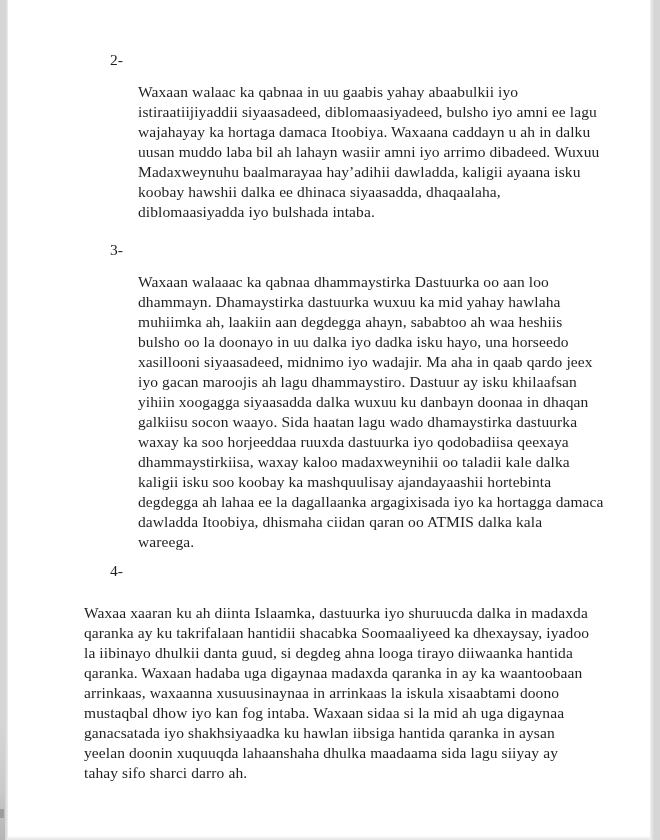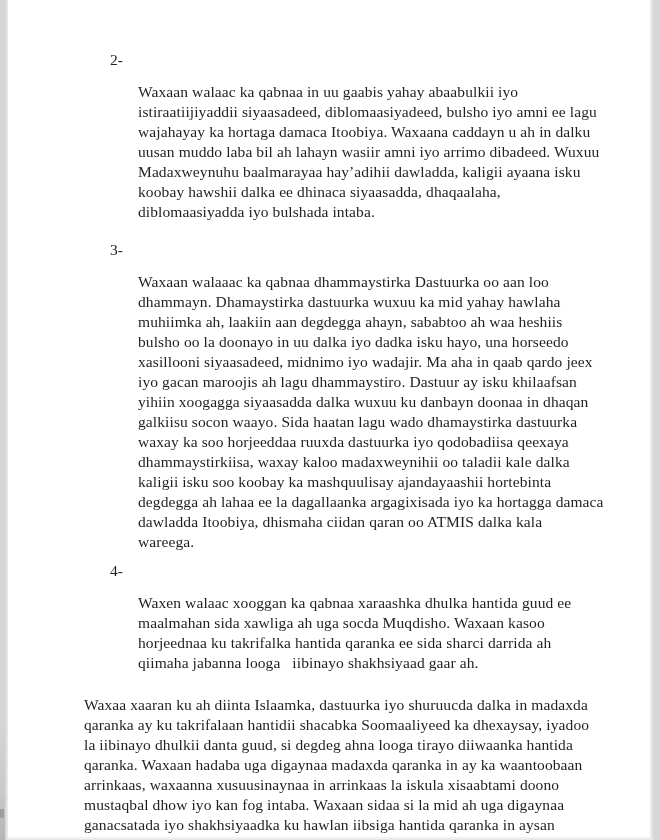--- a/index.html
+++ b/index.html
@@ -108,24 +108,20 @@
 galkiisu socon waayo. Sida haatan lagu wado dhamaystirka dastuurka
 waxay ka soo horjeeddaa ruuxda dastuurka iyo qodobadiisa qeexaya
 dhammaystirkiisa, waxay kaloo madaxweynihii oo taladii kale dalka
 kaligii isku soo koobay ka mashquulisay ajandayaashii hortebinta
 degdegga ah lahaa ee la dagallaanka argagixisada iyo ka hortagga damaca
 dawladda Itoobiya, dhismaha ciidan qaran oo ATMIS dalka kala
 wareega.</span>
       </li>
       <li class="list-item item-4">
         <span class="num">4-</span>
-        <span class="item-text">Waxen walaac xooggan ka qabnaa xaraashka dhulka hantida guud ee
-maalmahan sida xawliga ah uga socda Muqdisho. Waxaan kasoo
-horjeednaa ku takrifalka hantida qaranka ee sida sharci darrida ah
-qiimaha jabanna looga   iibinayo shakhsiyaad gaar ah.</span>
       </li>
     </ol>
 
     <p class="closing">Waxaa xaaran ku ah diinta Islaamka, dastuurka iyo shuruucda dalka in madaxda
 qaranka ay ku takrifalaan hantidii shacabka Soomaaliyeed ka dhexaysay, iyadoo
 la iibinayo dhulkii danta guud, si degdeg ahna looga tirayo diiwaanka hantida
 qaranka. Waxaan hadaba uga digaynaa madaxda qaranka in ay ka waantoobaan
 arrinkaas, waxaanna xusuusinaynaa in arrinkaas la iskula xisaabtami doono
 mustaqbal dhow iyo kan fog intaba. Waxaan sidaa si la mid ah uga digaynaa
 ganacsatada iyo shakhsiyaadka ku hawlan iibsiga hantida qaranka in aysan

